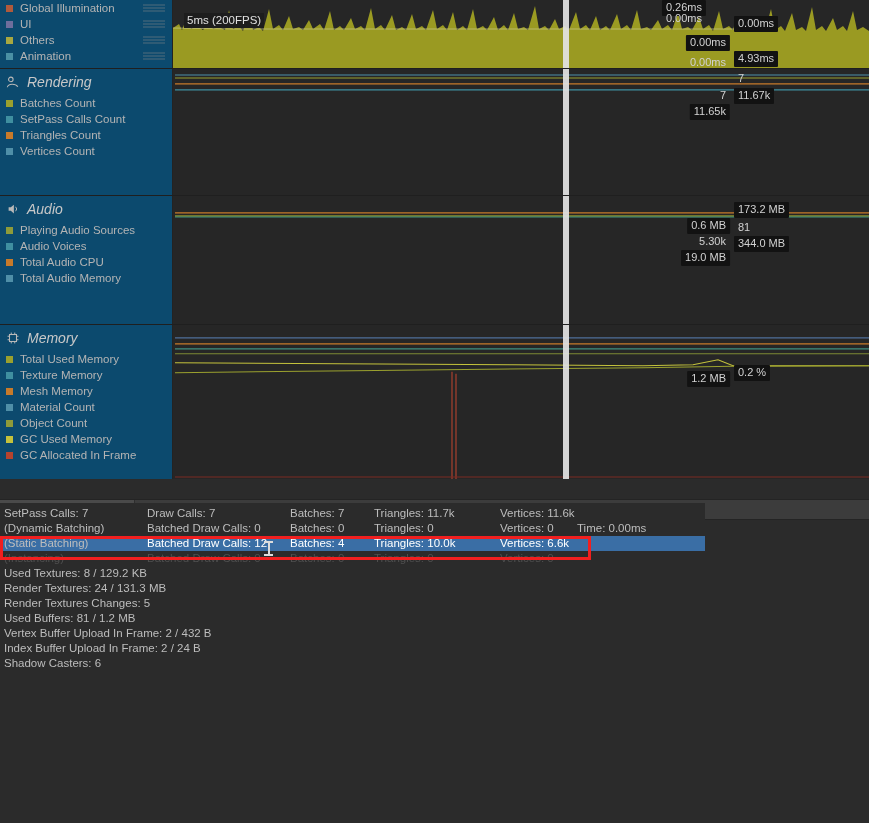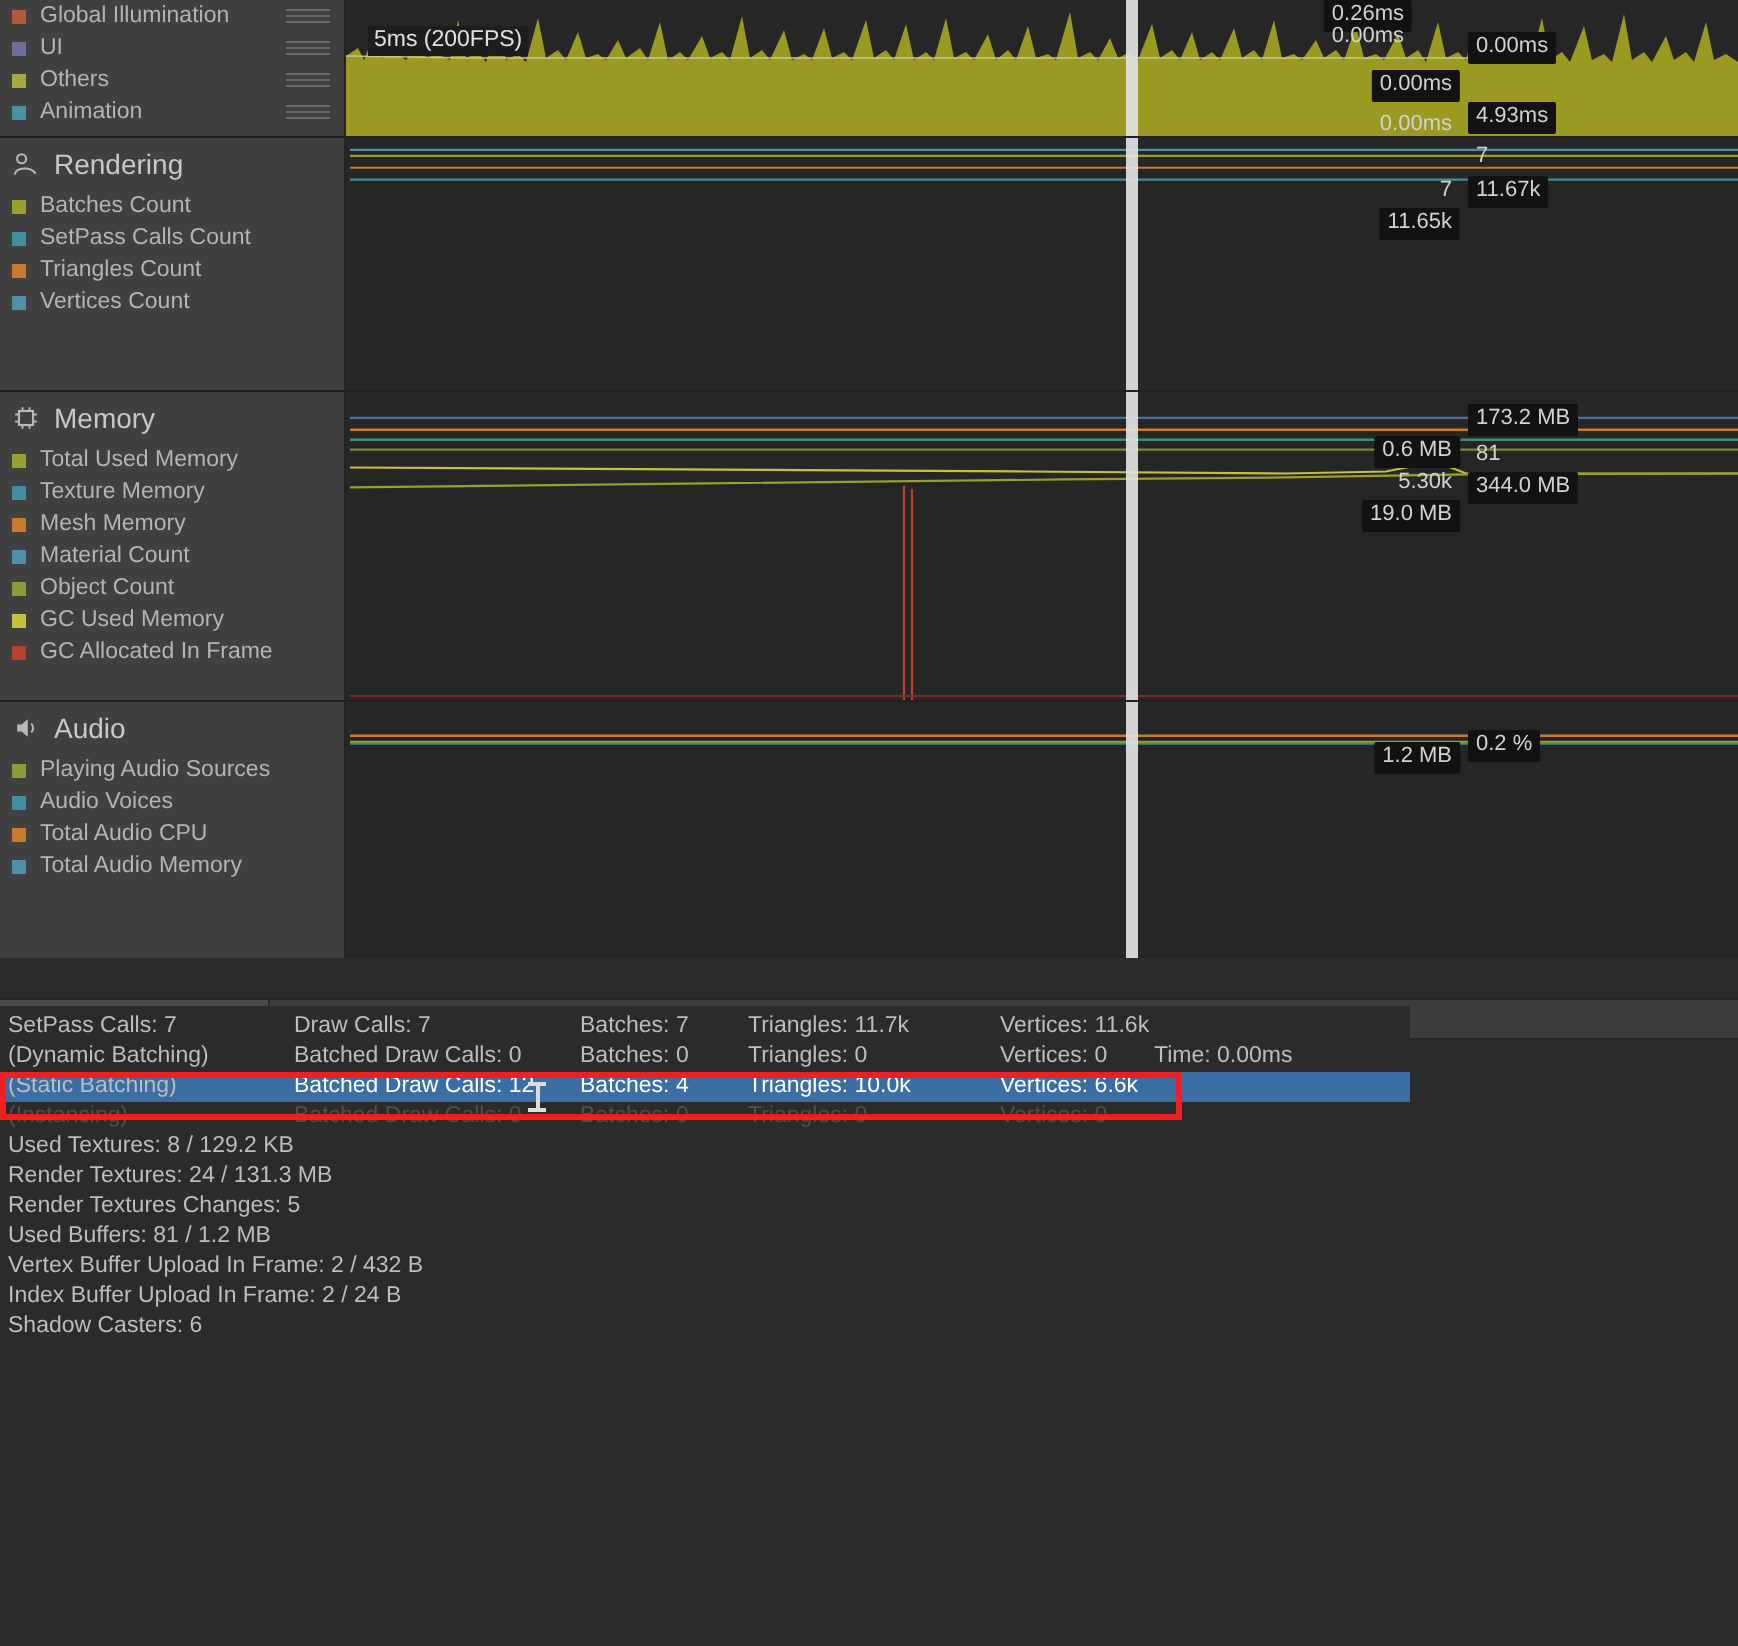--- a/index.html
+++ b/index.html
@@ -17,26 +17,26 @@
   .chart-row + .chart-row { border-top: 1px solid #1f1f1f; }
 
   .row-cpu   { height: 68px; }
   .row-rend  { height: 127px; }
   .row-mem   { height: 155px; }
   .row-audio { height: 129px; }
 
   
   .legend {
     position: absolute; left: 0; top: 0; width: 173px; height: 100%;
-    background: #404040; border-right: 1px solid #232323;
+    background: #0c4a6e; border-right: 1px solid #232323;
     padding: 0; z-index: 4; text-align: center;
   }
   .legend-head {
     display: flex; align-items: center; gap: 7px;
-    height: 26px; padding-left: 6px; color: #c8c8c8; font-size: 14px;
+    height: 26px; padding-left: 6px; color: #c8c8c8; font-size: 14px; font-style: italic;
   }
   .legend-item {
     display: flex; align-items: center;
     height: 16px; padding-left: 6px; color: #b4b4b4; font-size: 11.5px;
     position: relative;
   }
   .swatch {
     width: 7px; height: 7px; display: inline-block; margin-right: 7px;
     flex: 0 0 auto;
   }
@@ -219,20 +219,57 @@
           <rect x="0" y="0" width="696" height="127" fill="#262626"></rect>
           <path stroke="#4f8fa8" stroke-width="1.1" fill="none" d="M2,6 L696,6"></path>
           <path stroke="#9aa02e" stroke-width="1.1" fill="none" d="M2,9 L696,9"></path>
           <path stroke="#c77a2a" stroke-width="1.1" fill="none" d="M2,15 L696,15"></path>
           <path stroke="#3f8fa0" stroke-width="1.1" fill="none" d="M2,21 L696,21"></path>
         </svg>
         <div class="scrub" style="left:390px;"></div>
       </div>
     </div>
 
+    <div class="chart-row row-audio">
+      <div class="legend">
+        <div class="legend-head">
+          <svg class="icon-svg" viewBox="0 0 16 16">
+            <path d="M3 6h2.5L9 3v10L5.5 10H3z" fill="#b9b9b9"></path>
+            <path d="M11 5.5a3.5 3.5 0 010 5" fill="none" stroke="#b9b9b9" stroke-width="1.1"></path>
+          </svg>
+          <span>Audio</span>
+        </div>
+        <div class="legend-item">
+          <span class="swatch" style="background:#8e9b3a"></span>
+          <span>Playing Audio Sources</span>
+        </div>
+        <div class="legend-item">
+          <span class="swatch" style="background:#3f8fa0"></span>
+          <span>Audio Voices</span>
+        </div>
+        <div class="legend-item">
+          <span class="swatch" style="background:#c77a2a"></span>
+          <span>Total Audio CPU</span>
+        </div>
+        <div class="legend-item">
+          <span class="swatch" style="background:#4f8fa8"></span>
+          <span>Total Audio Memory</span>
+        </div>
+      </div>
+      <div class="plot">
+        <svg viewBox="0 0 696 129" preserveAspectRatio="none">
+          <rect x="0" y="0" width="696" height="129" fill="#262626"></rect>
+          <path stroke="#c77a2a" stroke-width="1.2" fill="none" d="M2,17 L696,17"></path>
+          <path stroke="#3f8f80" stroke-width="1.2" fill="none" d="M2,21 L696,21"></path>
+          <path stroke="#9aa02e" stroke-width="1" fill="none" d="M2,20 L696,20"></path>
+        </svg>
+        <div class="scrub" style="left:390px;"></div>
+      </div>
+    </div>
+
     <div class="chart-row row-mem">
       <div class="legend">
         <div class="legend-head">
           <svg class="icon-svg" viewBox="0 0 16 16">
             <rect x="4" y="4" width="8" height="8" fill="none" stroke="#b9b9b9" stroke-width="1.2"></rect>
             <g stroke="#b9b9b9" stroke-width="1.1">
               <path d="M6 4V1.8M10 4V1.8M6 12v2.2M10 12v2.2M4 6H1.8M4 10H1.8M12 6h2.2M12 10h2.2"></path>
             </g>
           </svg>
           <span>Memory</span>
@@ -275,57 +312,20 @@
           <path stroke="#7e8a35" stroke-width="1.1" fill="none" d="M2,29 L696,29"></path>
           <path stroke="#c4c23c" stroke-width="1.1" fill="none" d="M2,38 L340,40 L470,41 L520,40 L545,35 L560,41 L696,41"></path>
           <path stroke="#9aa02e" stroke-width="1.1" fill="none" d="M2,48 L180,46 L360,44 L470,43 L560,41.5 L696,41"></path>
           <path stroke="#b5432e" stroke-width="1.1" fill="none" d="M279,155 L279,47 M283,155 L283,49"></path>
           <path stroke="#7a2b22" stroke-width="1" fill="none" d="M2,153 L696,153"></path>
         </svg>
         <div class="scrub" style="left:390px;"></div>
       </div>
     </div>
 
-    <div class="chart-row row-audio">
-      <div class="legend">
-        <div class="legend-head">
-          <svg class="icon-svg" viewBox="0 0 16 16">
-            <path d="M3 6h2.5L9 3v10L5.5 10H3z" fill="#b9b9b9"></path>
-            <path d="M11 5.5a3.5 3.5 0 010 5" fill="none" stroke="#b9b9b9" stroke-width="1.1"></path>
-          </svg>
-          <span>Audio</span>
-        </div>
-        <div class="legend-item">
-          <span class="swatch" style="background:#8e9b3a"></span>
-          <span>Playing Audio Sources</span>
-        </div>
-        <div class="legend-item">
-          <span class="swatch" style="background:#3f8fa0"></span>
-          <span>Audio Voices</span>
-        </div>
-        <div class="legend-item">
-          <span class="swatch" style="background:#c77a2a"></span>
-          <span>Total Audio CPU</span>
-        </div>
-        <div class="legend-item">
-          <span class="swatch" style="background:#4f8fa8"></span>
-          <span>Total Audio Memory</span>
-        </div>
-      </div>
-      <div class="plot">
-        <svg viewBox="0 0 696 129" preserveAspectRatio="none">
-          <rect x="0" y="0" width="696" height="129" fill="#262626"></rect>
-          <path stroke="#c77a2a" stroke-width="1.2" fill="none" d="M2,17 L696,17"></path>
-          <path stroke="#3f8f80" stroke-width="1.2" fill="none" d="M2,21 L696,21"></path>
-          <path stroke="#9aa02e" stroke-width="1" fill="none" d="M2,20 L696,20"></path>
-        </svg>
-        <div class="scrub" style="left:390px;"></div>
-      </div>
-    </div>
-
     <div class="chip right" style="left:706px; top:0px;">0.26ms</div>
     <div class="chip right chip-plain" style="left:706px; top:11px;">0.00ms</div>
     <div class="chip" style="left:734px; top:16px;">0.00ms</div>
     <div class="chip right" style="left:730px; top:35px;">0.00ms</div>
     <div class="chip right chip-plain" style="left:730px; top:55px;">0.00ms</div>
     <div class="chip" style="left:734px; top:51px;">4.93ms</div>
 
     <div class="chip chip-plain" style="left:734px; top:71px;">7</div>
     <div class="chip right chip-plain" style="left:730px; top:88px;">7</div>
     <div class="chip" style="left:734px; top:88px;">11.67k</div>

